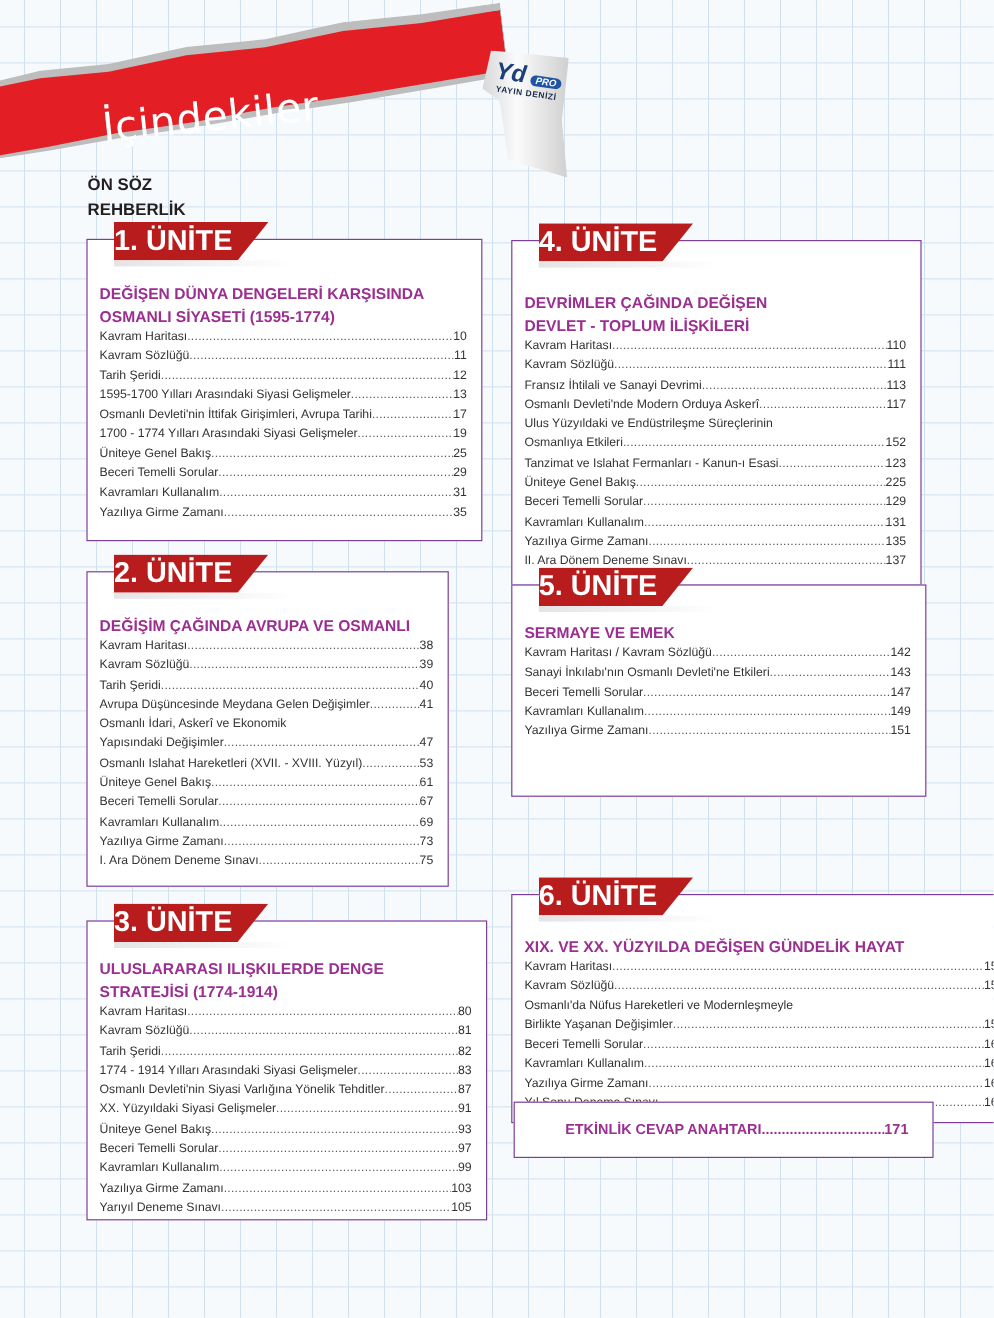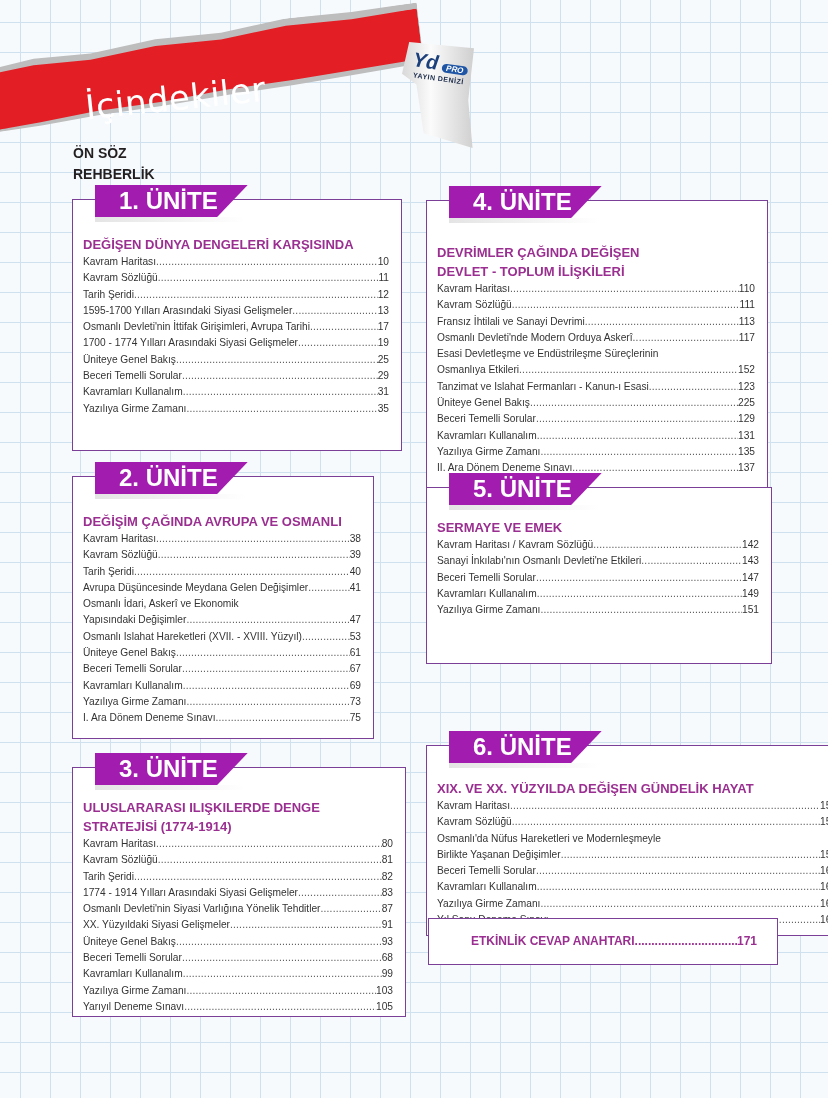--- a/index.html
+++ b/index.html
@@ -22,22 +22,22 @@
     font-family:"DejaVu Sans",sans-serif;transform:rotate(-6deg);letter-spacing:.5px;}
   .curl{position:absolute;left:402px;top:42px;width:72px;height:106px;
     background:linear-gradient(90deg,#d8d8d8,#fbfbfb 40%,#cfcfcf);
     clip-path:polygon(10% 0,100% 6%,92% 55%,98% 100%,30% 86%,20% 40%,0 30%);}
   .logo{position:absolute;left:404px;top:52px;width:72px;text-align:center;transform:rotate(8deg);}
   .logo-mark{font-size:20px;font-weight:bold;color:#1a3f7a;font-style:italic;}
   .logo-pro{display:inline-block;background:#1e55a4;color:#fff;font-size:8px;border-radius:6px;padding:0 4px;font-style:italic;font-weight:bold;}
   .logo-sub{font-size:7px;font-weight:bold;color:#1a2a4a;letter-spacing:.5px;}
   .front{position:absolute;left:73px;font-weight:bold;font-size:14px;}
   .box{position:absolute;border:1.5px solid #7b3f98;background:#fff;box-sizing:border-box;}
-  .tab{position:absolute;left:22px;top:-15px;height:32px;padding:0 30px 0 24px;
-    background:#a21caf;color:#fff;font-weight:bold;font-size:24px;line-height:32px;
+  .tab{position:absolute;left:22px;top:-15px;height:32px;padding:0 30px 0 0;
+    background:#b91c1c;color:#fff;font-weight:bold;font-size:24px;line-height:32px;
     clip-path:polygon(0 0,88% 0,100% 0,80% 100%,0 100%);}
   .tab::after{content:"";}
   .tabshadow{position:absolute;left:22px;top:17px;height:5px;width:150px;
     background:linear-gradient(90deg,#e4e4e4,#ffffff);}
   .utitle{color:#9b2f91;font-weight:bold;font-size:13px;line-height:19px;margin:0;}
   .content{position:absolute;left:10px;right:12px;}
   .row{display:flex;font-size:10.2px;line-height:16.3px;color:#333;white-space:nowrap;}
   .row .lbl{flex:0 0 auto;}
   .row .dots{flex:1 1 auto;overflow:hidden;color:#555;}
   .row .dots::before{content:"................................................................................................................................................................";letter-spacing:0.2px;}
@@ -61,20 +61,21 @@
 
 <div class="front" style="top:145px">ÖN SÖZ</div>
 <div class="front" style="top:166px">REHBERLİK</div>
 
 <div id="units">
     <div class="box" style="left: 72px; top: 199px; width: 330px; height: 252px;">
       <div class="tabshadow"></div>
       <div class="tab">1. ÜNİTE</div>
       <div class="content" style="top:35px">
         <p class="utitle">DEĞİŞEN DÜNYA DENGELERİ KARŞISINDA</p>
+        <p class="utitle">OSMANLI SİYASETİ (1595-1774)</p>
         <div class="row">
         <span class="lbl">Kavram Haritası</span>
         <span class="dots"></span>
         <span class="pg">10</span>
       </div>
         <div class="row">
         <span class="lbl">Kavram Sözlüğü</span>
         <span class="dots"></span>
         <span class="pg">11</span>
       </div>
@@ -222,21 +223,21 @@
         <span class="pg">91</span>
       </div>
         <div class="row">
         <span class="lbl">Üniteye Genel Bakış</span>
         <span class="dots"></span>
         <span class="pg">93</span>
       </div>
         <div class="row">
         <span class="lbl">Beceri Temelli Sorular</span>
         <span class="dots"></span>
-        <span class="pg">68</span>
+        <span class="pg">97</span>
       </div>
         <div class="row">
         <span class="lbl">Kavramları Kullanalım</span>
         <span class="dots"></span>
         <span class="pg">99</span>
       </div>
         <div class="row">
         <span class="lbl">Yazılıya Girme Zamanı</span>
         <span class="dots"></span>
         <span class="pg">103</span>
@@ -268,21 +269,21 @@
         <span class="lbl">Fransız İhtilali ve Sanayi Devrimi</span>
         <span class="dots"></span>
         <span class="pg">113</span>
       </div>
         <div class="row">
         <span class="lbl">Osmanlı Devleti'nde Modern Orduya Askerî</span>
         <span class="dots"></span>
         <span class="pg">117</span>
       </div>
         <div class="row">
-          <span class="lbl">Esasi Devletleşme ve Endüstrileşme Süreçlerinin</span>
+          <span class="lbl">Ulus Yüzyıldaki ve Endüstrileşme Süreçlerinin</span>
         </div>
         <div class="row">
         <span class="lbl">Osmanlıya Etkileri</span>
         <span class="dots"></span>
         <span class="pg">152</span>
       </div>
         <div class="row">
         <span class="lbl">Tanzimat ve Islahat Fermanları - Kanun-ı Esasi</span>
         <span class="dots"></span>
         <span class="pg">123</span>

